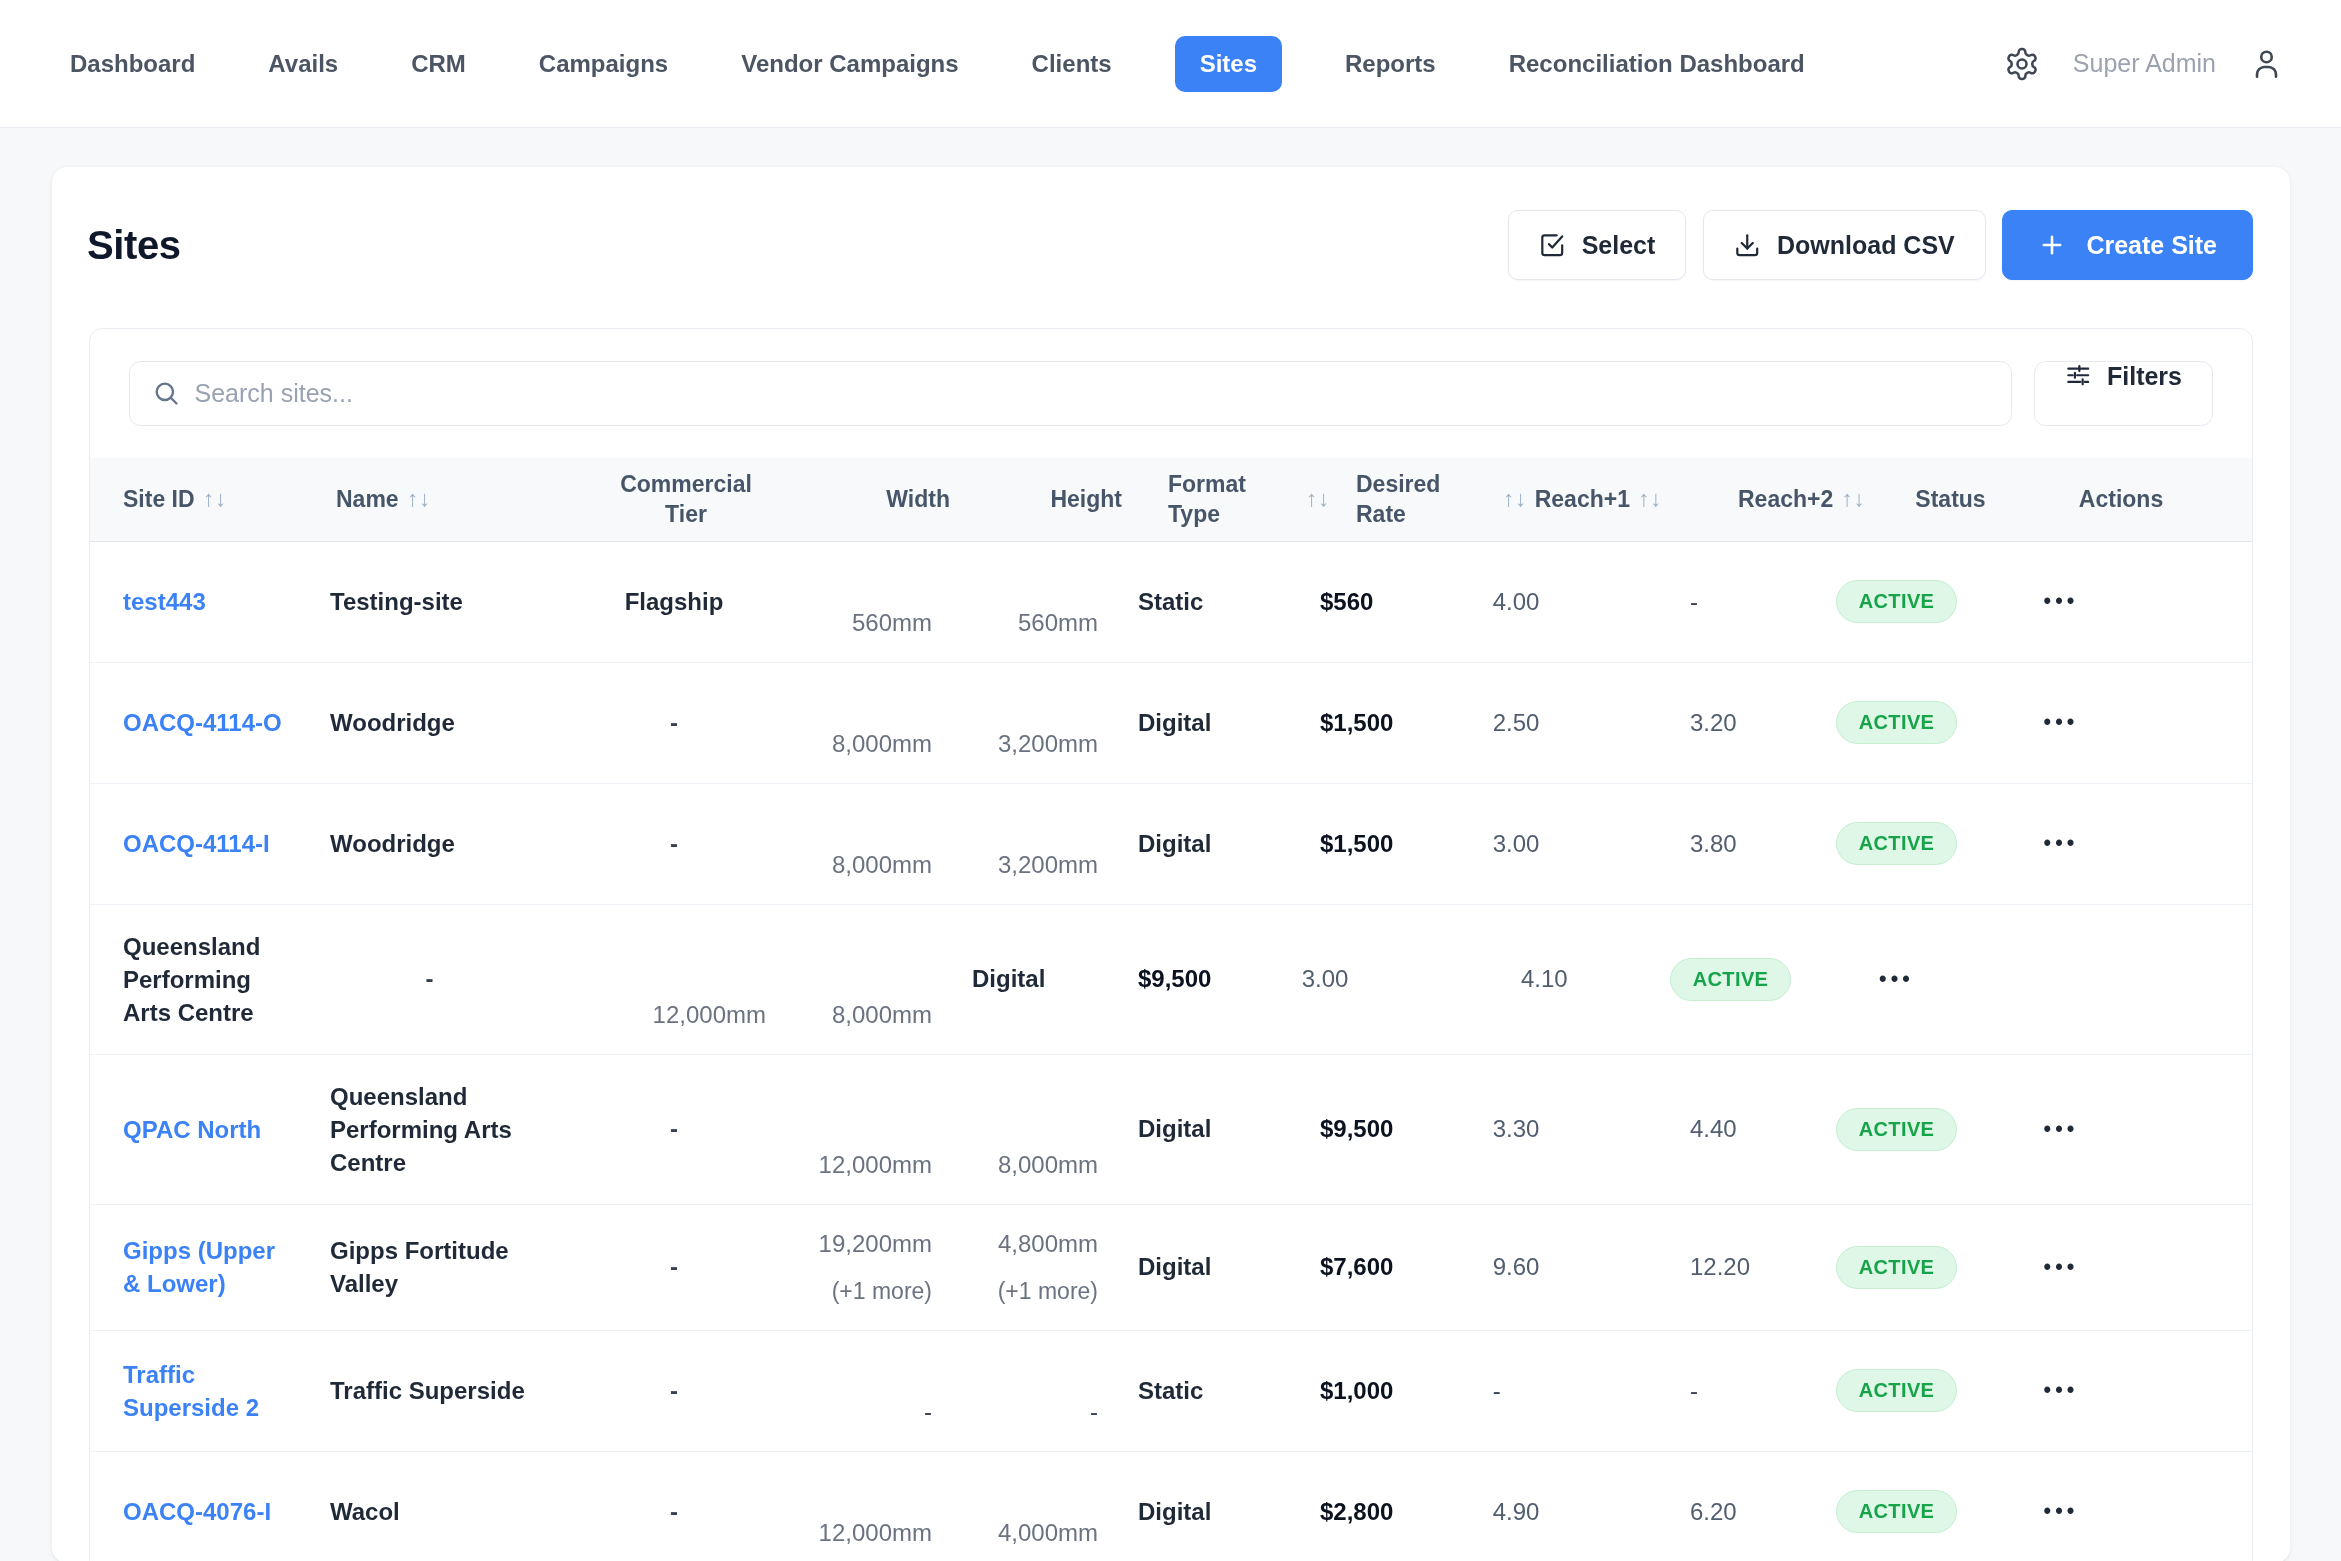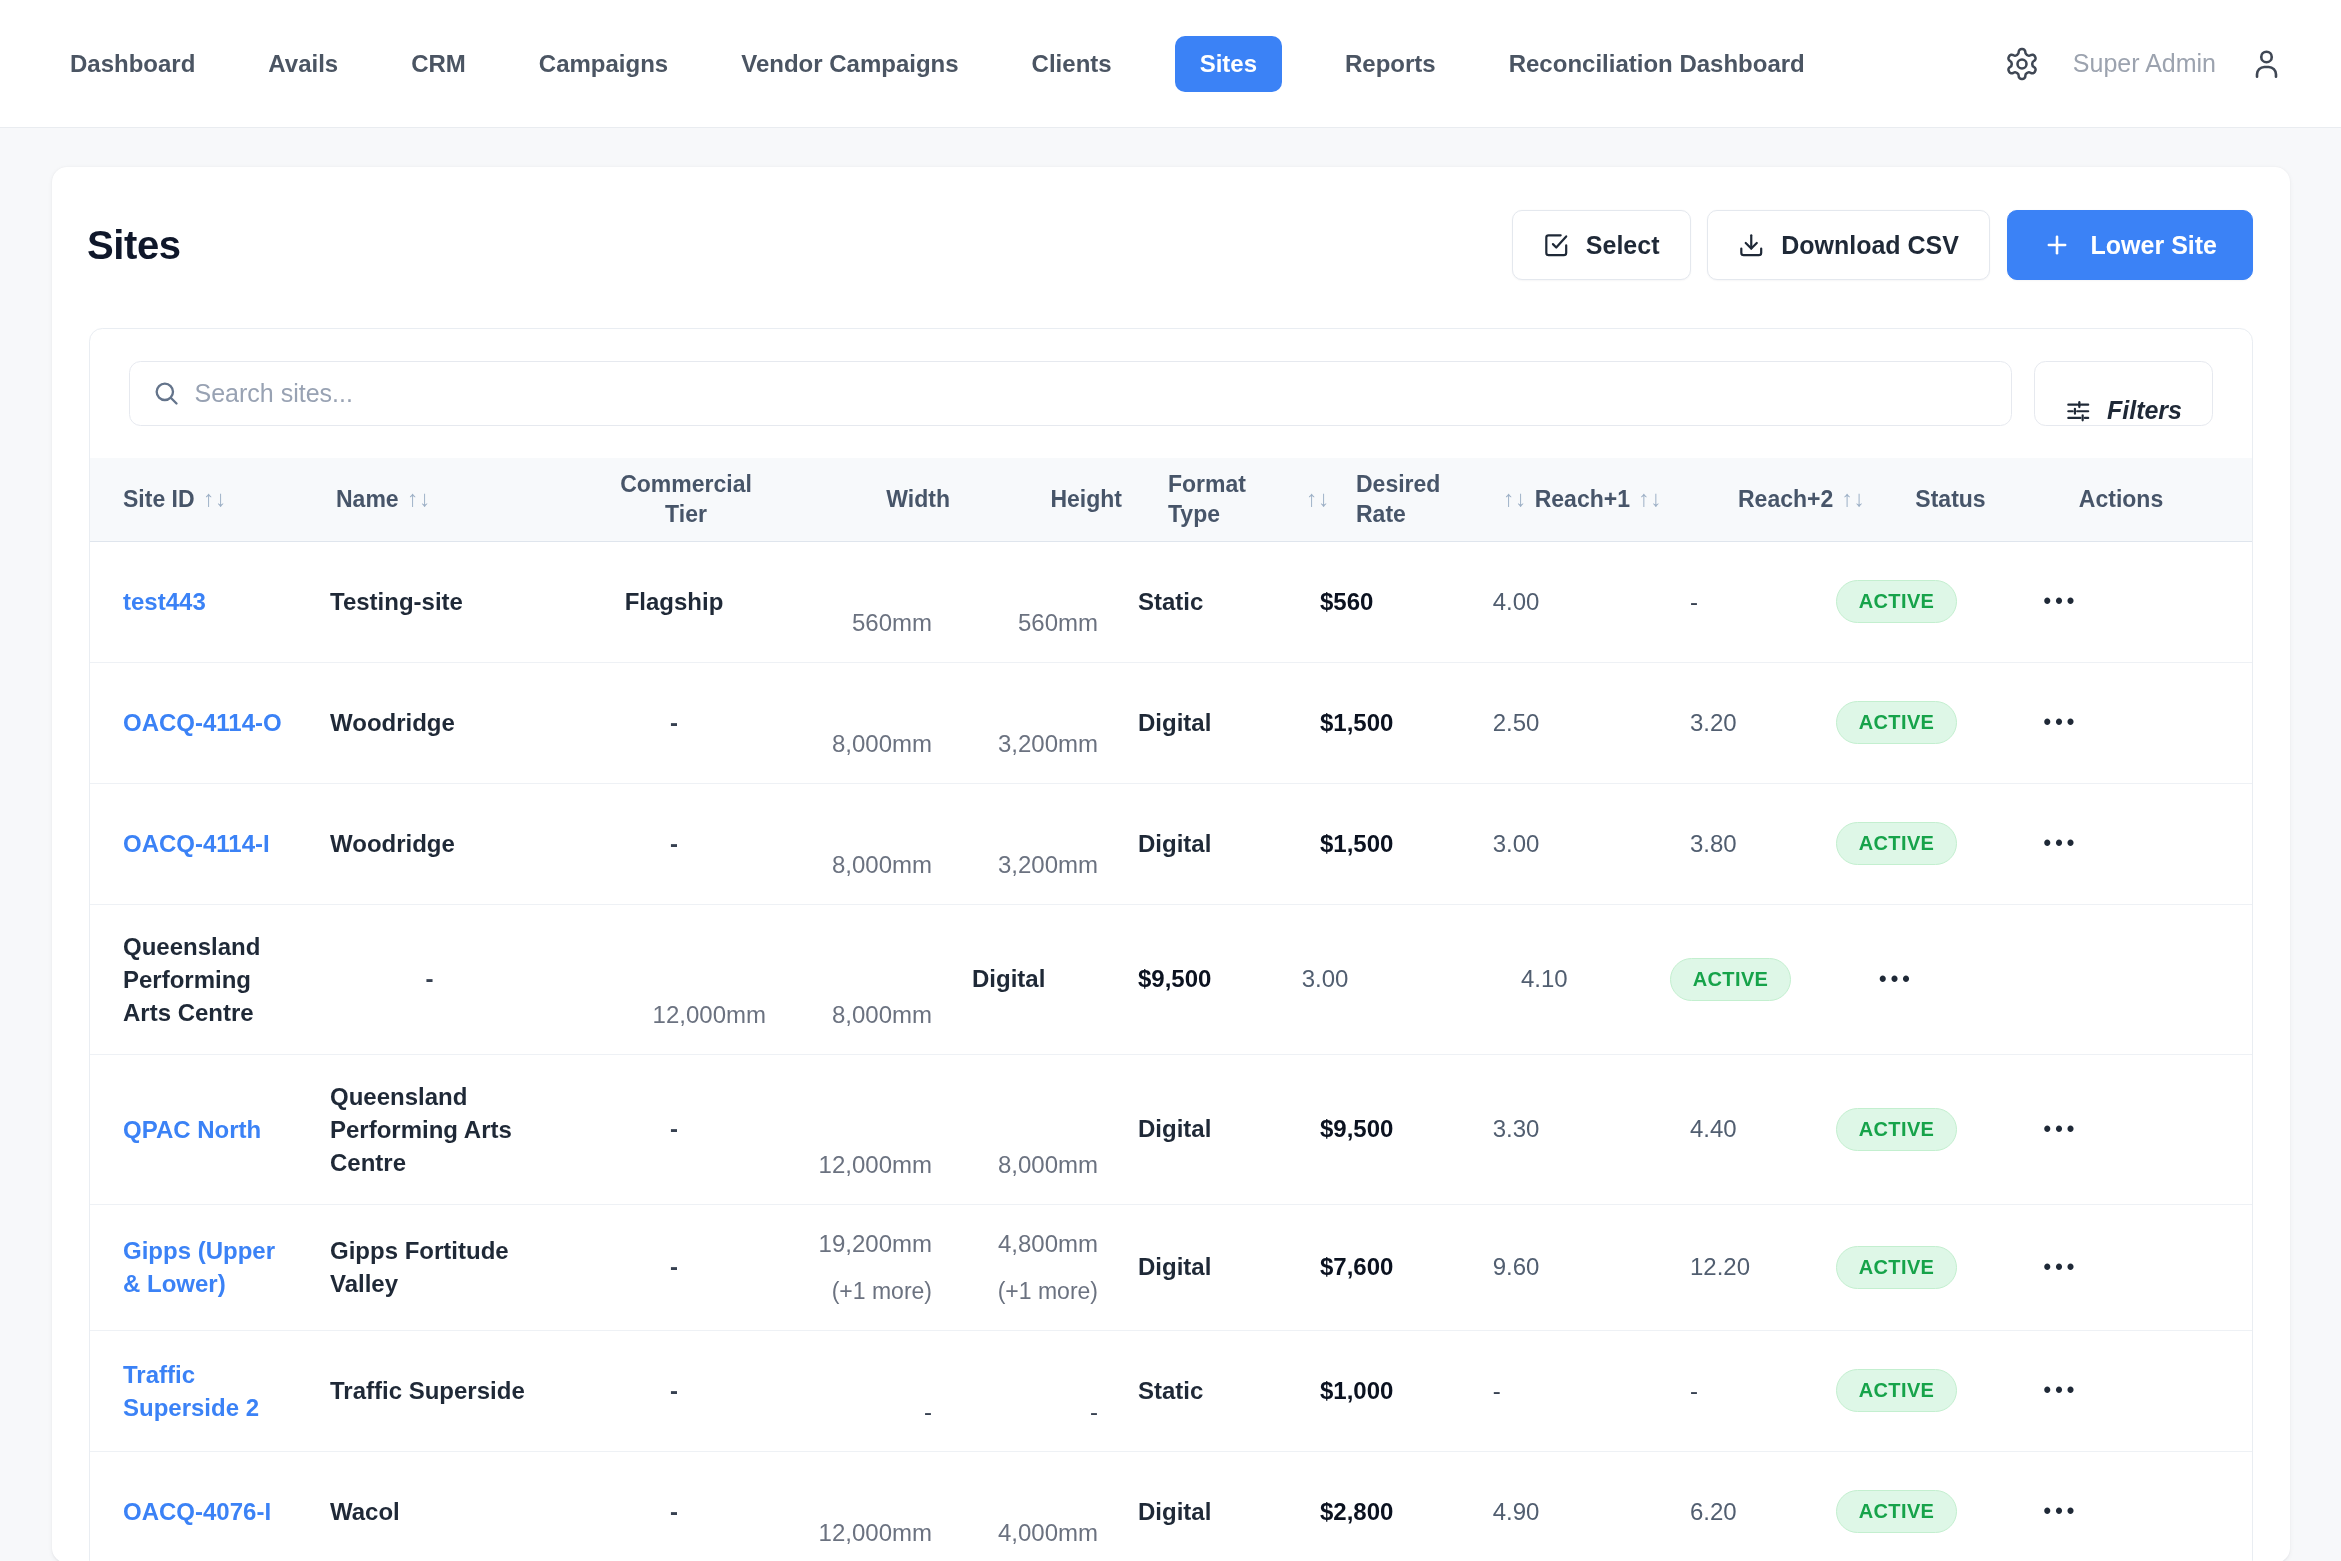--- a/index.html
+++ b/index.html
@@ -30,22 +30,22 @@
 
   
   .wrapper { margin:48px 37px 0; border:0.8px solid #e9edf2; border-radius:13.3px; overflow:hidden; }
   .search-row { display:flex; align-items:center; gap:22px; padding:31.5px 39px 32px; }
   .search-box { flex:1; height:65px; border:0.8px solid #e6e9ef; border-radius:11.6px; display:flex;
                 align-items:center; padding:0 20px 0 21.5px; gap:15px; background:#fff; }
   .search-box input { border:none; outline:none; flex:1; font-size:25px; color:#1f2937;
                       font-family:"Liberation Sans", sans-serif; background:transparent; }
   .search-box input::placeholder { color:#98a2b3; }
   .filters-btn { height:65px; padding:0 30px; border:0.8px solid #e6e9ef; border-radius:11.6px; background:#fff;
-                 display:inline-flex; align-items:flex-end; gap:15px; font-size:25px; font-weight:600;
-                 color:#1f2937; cursor:pointer;font-style:italic; }
+                 display:inline-flex; align-items:flex-start; gap:15px; font-size:25px; font-weight:600;
+                 color:#1f2937; cursor:pointer; }
 
   
   .grid-row { display:grid; grid-template-columns:207px 265px 224px 166px 166px 182px 191px 169px 141px 191px 138px;
               padding-right:123px; width:100%; }
   .thead { background:#f7f9fb; border-bottom:1.7px solid #dfe5ed; min-height:83px;gap:6px; }
   .th { display:flex; align-items:center; font-size:23px; font-weight:600; color:#475569;
         line-height:30px; padding-top:11.6px; padding-bottom:11.6px; }
   .th .th-label { max-width:141px; }
   .th.c-reach1 .th-label, .th.c-reach2 .th-label, .th.c-site_id .th-label, .th.c-name .th-label { max-width:none; }
   .sort { display:inline-flex; margin-left:8.3px; color:#9db0c6; font-size:22.4px; font-weight:400; letter-spacing:0.8px; }
@@ -134,21 +134,21 @@
         </span>
         <span>Download CSV</span>
       </button>
       <button class="btn primary">
         <span class="icon">
           <svg width="28" height="28" viewBox="0 0 24 24" fill="none" stroke="#ffffff" stroke-width="2.2" stroke-linecap="round">
             <line x1="12" y1="5" x2="12" y2="19"></line>
               <line x1="5" y1="12" x2="19" y2="12"></line>
           </svg>
         </span>
-        <span>Lower Site</span>
+        <span>Create Site</span>
       </button>
     </div>
   </div>
 
   <section class="wrapper">
 
     <div class="search-row">
       <div class="search-box">
         <span class="icon">
           <svg width="28" height="28" viewBox="0 0 24 24" fill="none" stroke="#64748b" stroke-width="2" stroke-linecap="round">

